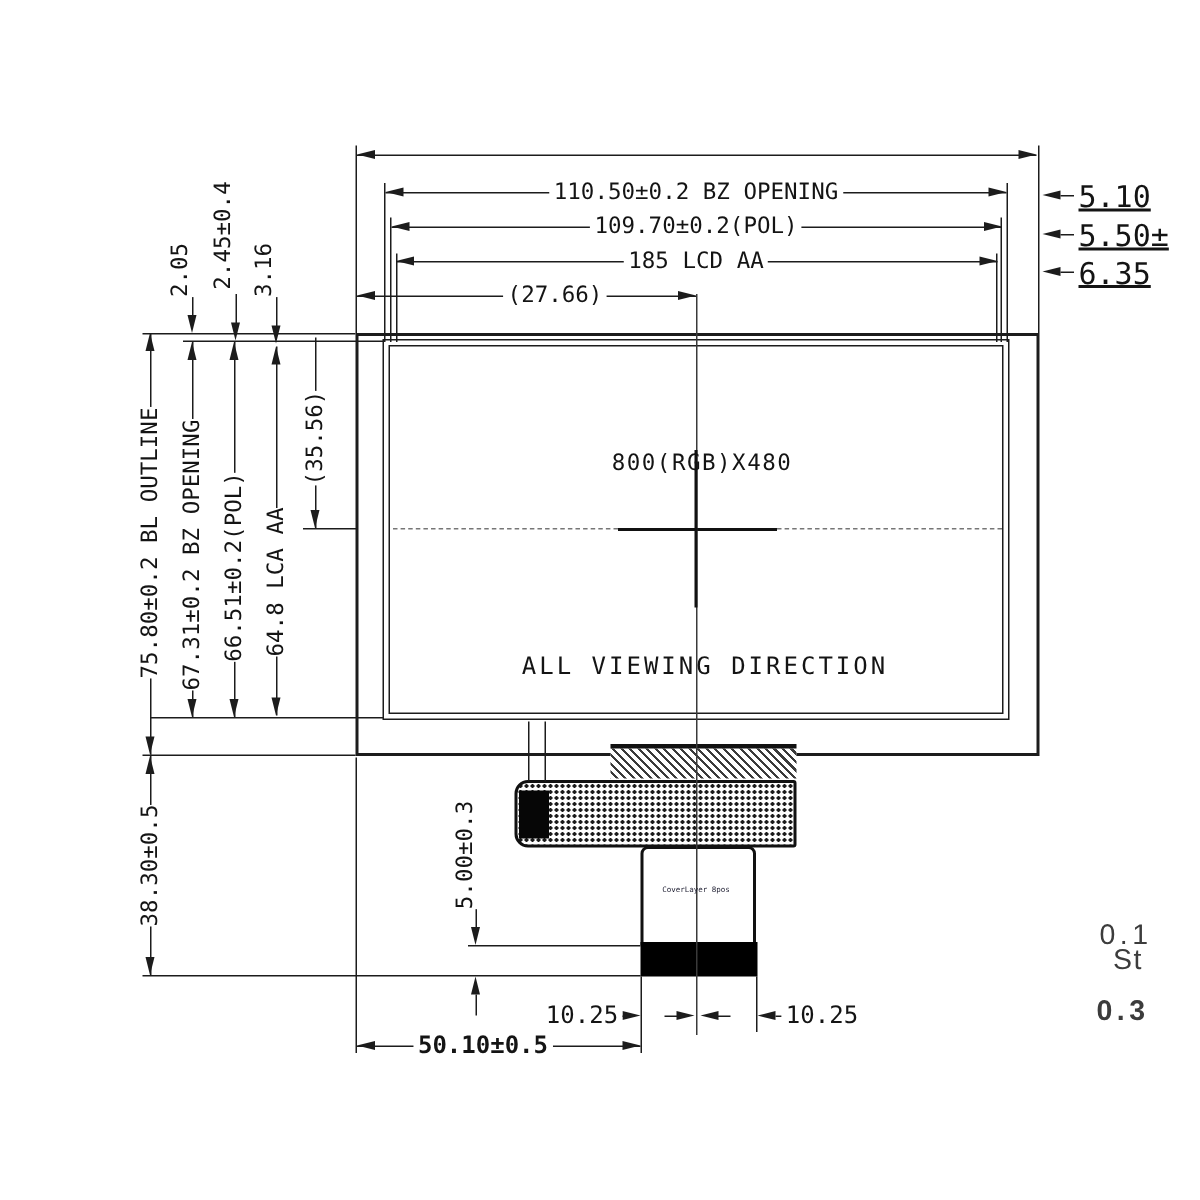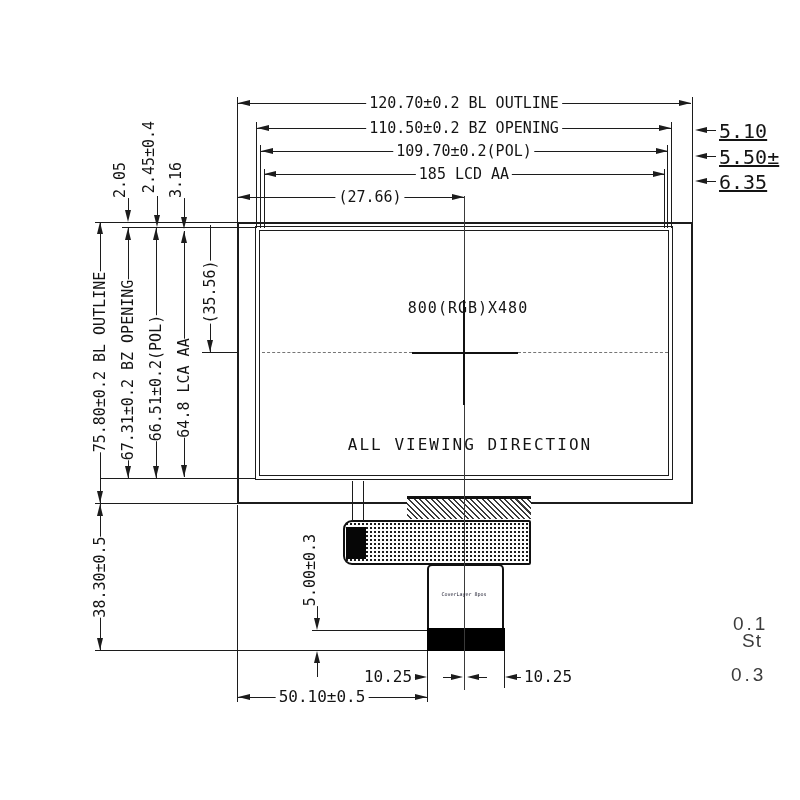--- a/index.html
+++ b/index.html
@@ -64,21 +64,20 @@
 
   <div class="vl" style="left:237px;top:97px;height:125px;"></div>
   <div class="vl" style="left:692px;top:97px;height:125px;"></div>
   <div class="vl" style="left:256px;top:122px;height:106px;"></div>
   <div class="vl" style="left:671px;top:122px;height:106px;"></div>
   <div class="vl" style="left:260px;top:145px;height:83px;"></div>
   <div class="vl" style="left:667px;top:145px;height:83px;"></div>
   <div class="vl" style="left:264px;top:169px;height:59px;"></div>
   <div class="vl" style="left:664px;top:169px;height:59px;"></div>
 
-  <div class="dim" style="left:464px;top:103px;">120.70±0.2 BL OUTLINE</div>
   <div class="dim" style="left:464px;top:128px;">110.50±0.2 BZ OPENING</div>
   <div class="dim" style="left:464px;top:151px;">109.70±0.2(POL)</div>
   <div class="dim" style="left:464px;top:174px;">185 LCD AA</div>
   <div class="dim" style="left:370px;top:197px;">(27.66)</div>
 
   <div class="ar ar-l" style="left:695px;top:127px;"></div>
   <div class="hl" style="left:707px;top:130px;width:9px;"></div>
   <div class="lblr" style="left:719px;top:131px;">5.10</div>
 
   <div class="ar ar-l" style="left:695px;top:153px;"></div>
@@ -180,19 +179,19 @@
   <div class="hl" style="left:517px;top:677px;width:7px;"></div>
   <div class="dim dimb" style="left:548px;top:677px;">10.25</div>
 
   <div class="vl" style="left:504px;top:651px;height:37px;"></div>
   <div class="vl" style="left:427px;top:651px;height:51px;"></div>
   <div class="vl" style="left:237px;top:505px;height:197px;"></div>
 
   <div class="hl" style="left:238px;top:697px;width:189px;"></div>
   <div class="ar ar-l" style="left:238px;top:694px;"></div>
   <div class="ar ar-r" style="left:415px;top:694px;"></div>
-  <div class="dim dimb" style="left:322px;top:697px;">50.10±0.5</div>
+  <div class="dim dimb" style="left:322px;top:697px;font-weight:bold;">50.10±0.5</div>
 
   <div class="note" style="left:733px;top:624px;">0.1</div>
   <div class="note" style="left:742px;top:641px;letter-spacing:1px;">St</div>
-  <div class="note" style="left:731px;top:675px;">0.3</div>
+  <div class="note" style="left:731px;top:675px;font-weight:bold;">0.3</div>
 
 </div>
 
 </body></html>

